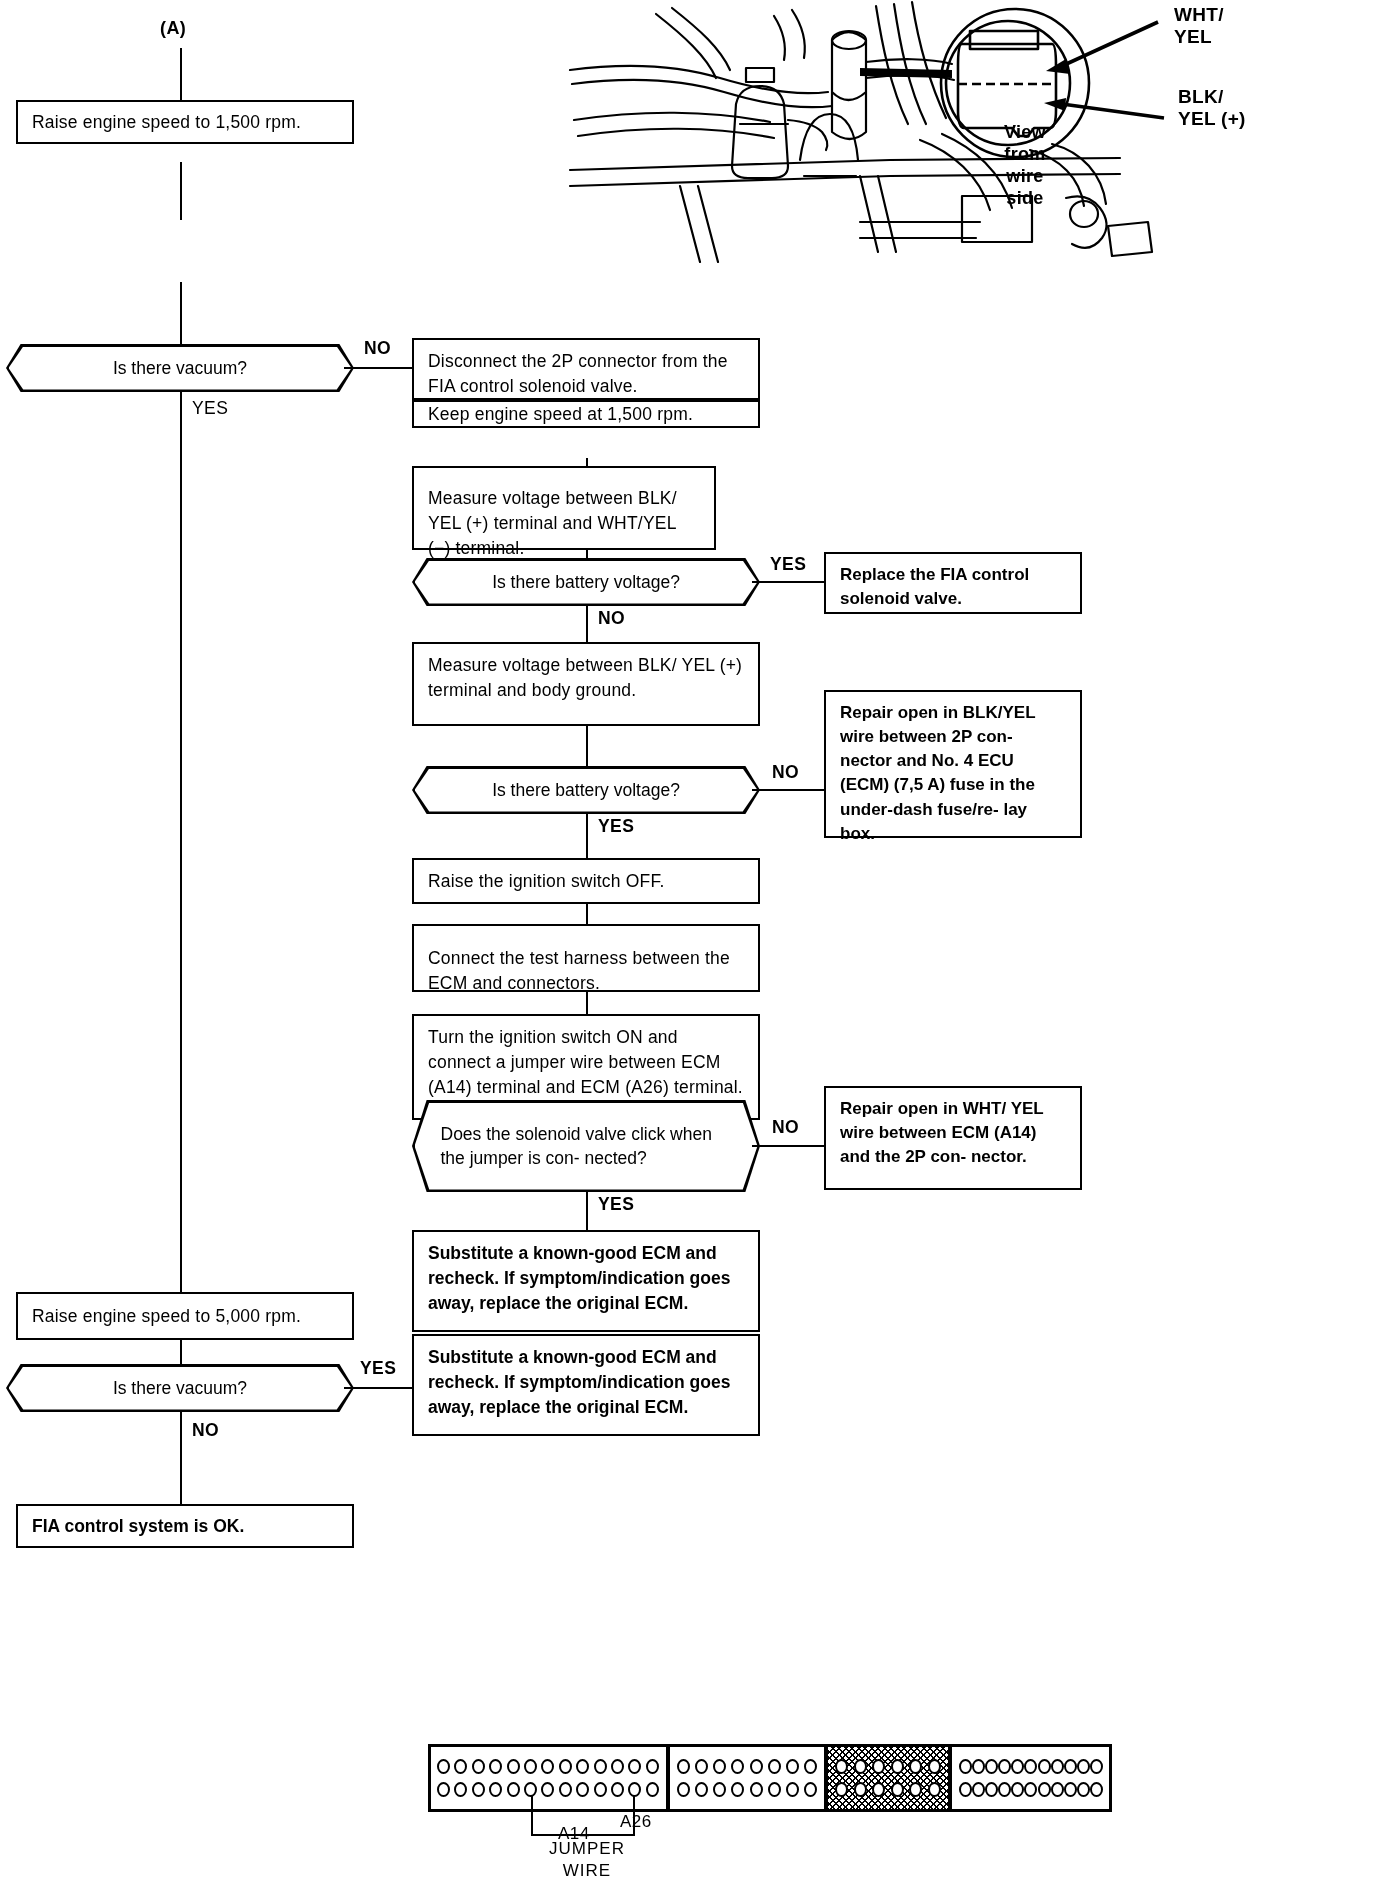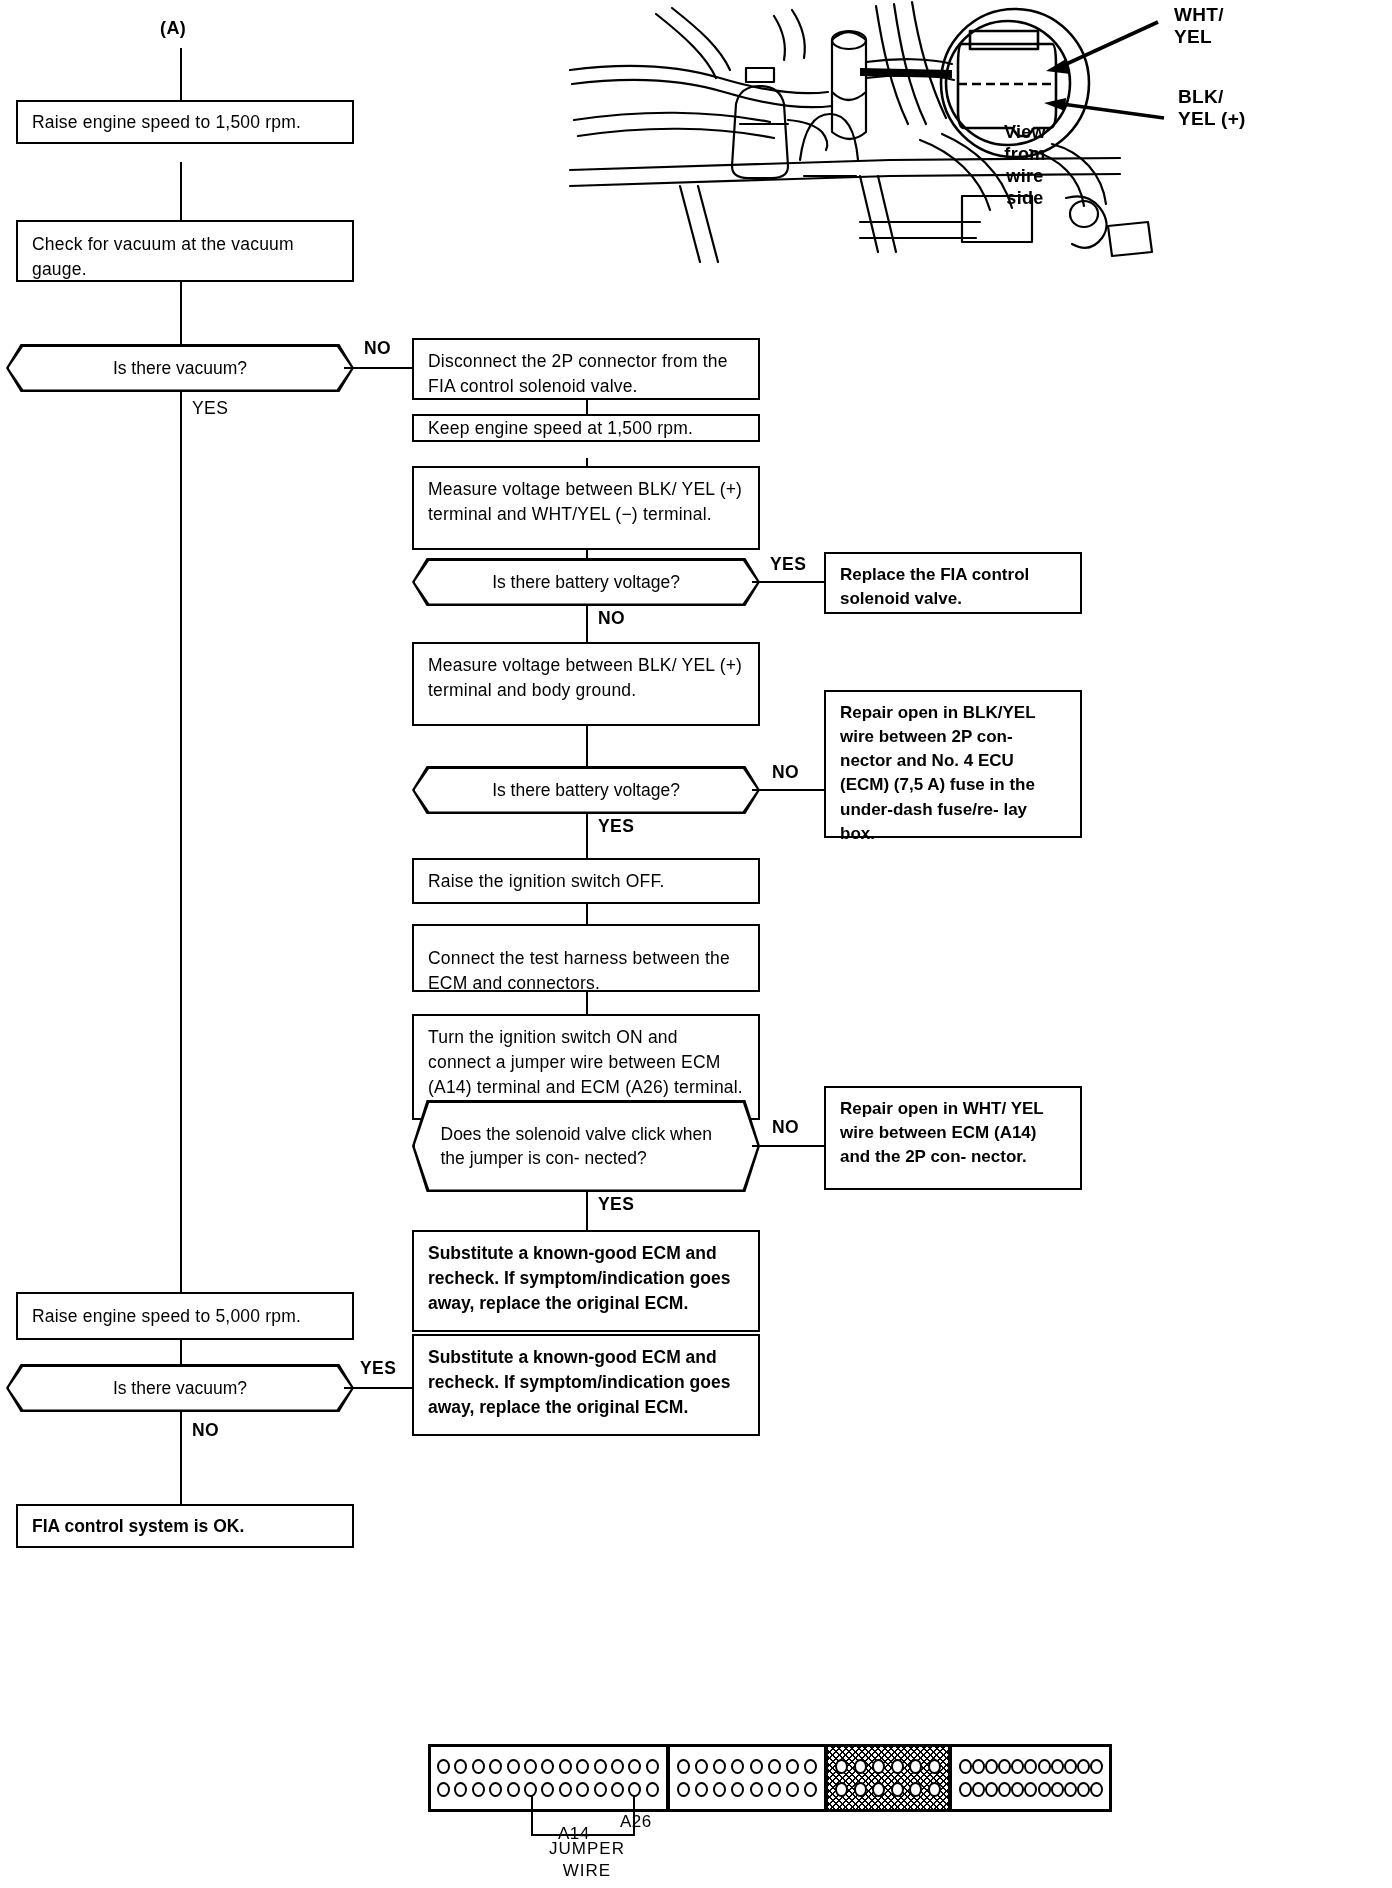--- a/index.html
+++ b/index.html
@@ -112,23 +112,20 @@
 
   <div class="tag" style="left:160px;top:18px;">(A)</div>
   <div class="vline" style="left:180px;top:48px;height:66px;"></div>
 
   <div class="box" style="left:16px;top:100px;width:338px;height:44px;justify-content:flex-end;">
     <span class="txt">Raise engine speed to 1,500 rpm.</span>
   </div>
 
   <div class="vline" style="left:180px;top:162px;height:58px;"></div>
 
-  <div class="box" style="left:16px;top:220px;width:338px;height:62px;align-items:flex-start;padding-top:10px;">
-    <span class="txt">Check for vacuum at the vacuum gauge.</span>
-  </div>
 
   <div class="vline" style="left:180px;top:282px;height:62px;"></div>
 
   <div class="hexWrap" style="left:6px;top:344px;width:348px;height:48px;">
     <div class="hexOuter"></div>
     <div class="hexInner">Is there vacuum?</div>
   </div>
 
   <div class="hline" style="left:344px;top:367px;width:68px;"></div>
   <div class="lbl b" style="left:364px;top:338px;">NO</div>
@@ -155,26 +152,26 @@
 
   <div class="box bold" style="left:16px;top:1504px;width:338px;height:44px;">
     <span class="txt">FIA control system is OK.</span>
   </div>
 
   <div class="box" style="left:412px;top:338px;width:348px;height:62px;align-items:flex-start;padding-top:9px;">
     <span class="txt">Disconnect the 2P connector from the FIA control solenoid valve.</span>
   </div>
   <div class="vline" style="left:586px;top:400px;height:14px;"></div>
 
-  <div class="box" style="left:412px;top:414px;width:348px;height:28px;">
+  <div class="box" style="left:412px;top:400px;width:348px;height:28px;">
     <span class="txt">Keep engine speed at 1,500 rpm.</span>
   </div>
   <div class="vline" style="left:586px;top:458px;height:8px;"></div>
 
-  <div class="box" style="left:412px;top:466px;width:348px;height:84px;align-items:flex-start;padding-top:9px;">
+  <div class="box" style="left:412px;top:466px;width:304px;height:84px;align-items:flex-start;padding-top:18px;">
     <span class="txt">Measure voltage between BLK/ YEL (+) terminal and WHT/YEL (−) terminal.</span>
   </div>
   <div class="vline" style="left:586px;top:550px;height:8px;"></div>
 
   <div class="hexWrap" style="left:412px;top:558px;width:348px;height:48px;">
     <div class="hexOuter"></div>
     <div class="hexInner">Is there battery voltage?</div>
   </div>
   <div class="hline" style="left:752px;top:581px;width:74px;"></div>
   <div class="lbl b" style="left:770px;top:554px;">YES</div>

